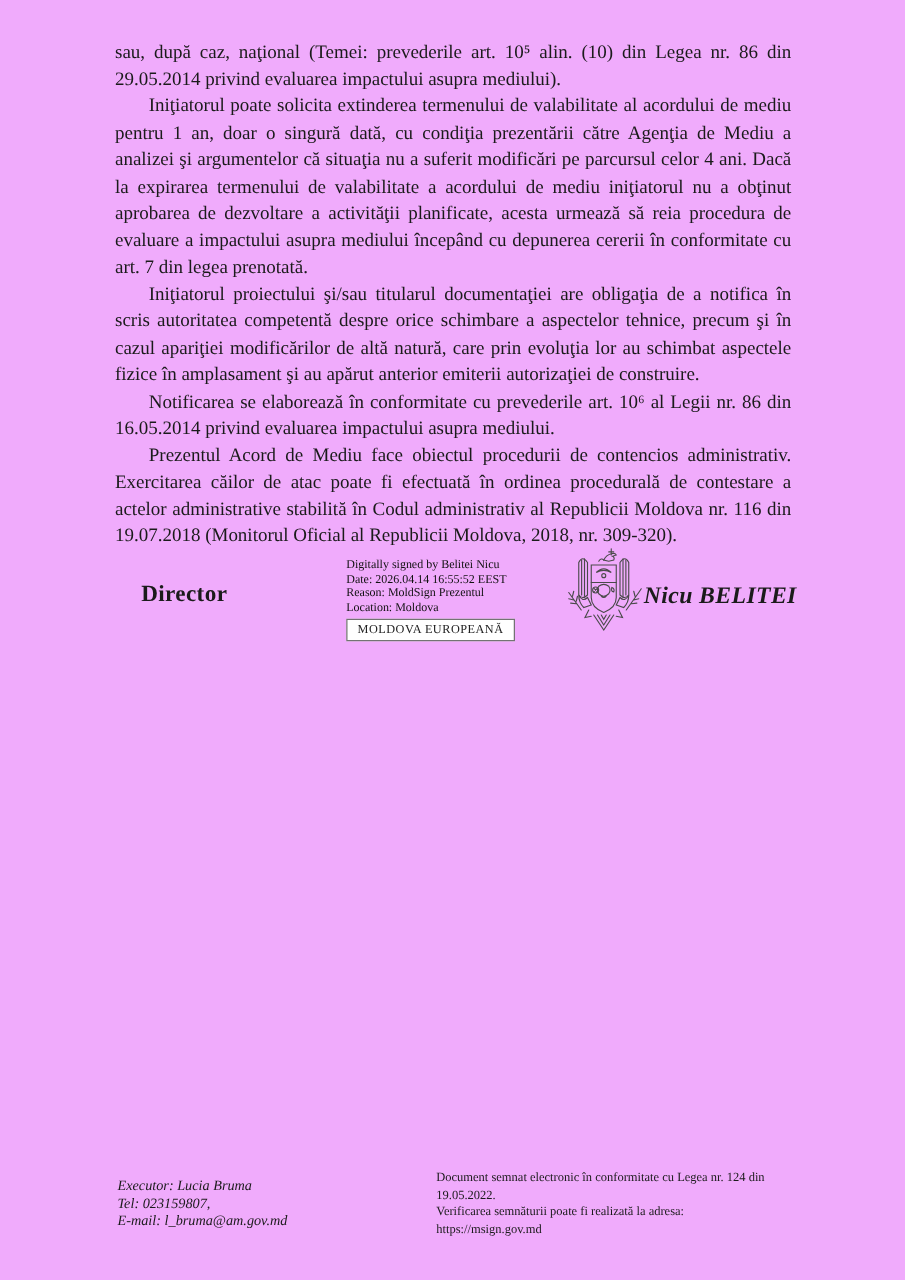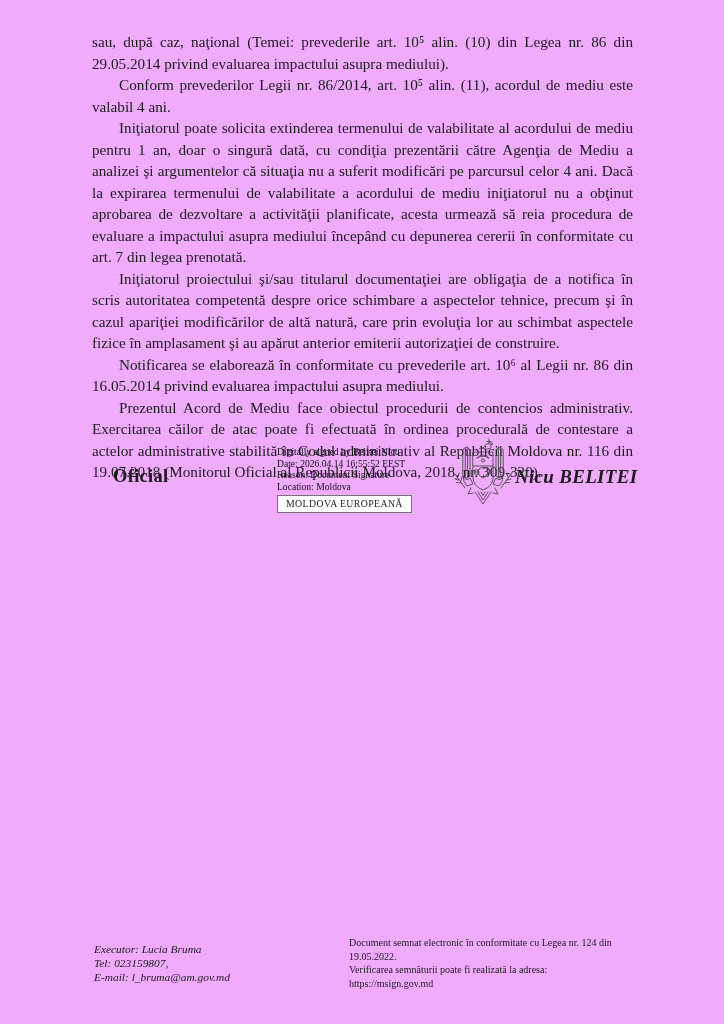--- a/index.html
+++ b/index.html
@@ -91,33 +91,32 @@
   .footer-right .line { white-space: nowrap; }
   .linklike { color: #1b1b1b; text-decoration: none; }
 </style>
 </head>
 <body>
 
 <div class="page">
 
   <div class="body-text">
     <p>sau, după caz, naţional (Temei: prevederile art. 10⁵ alin. (10) din Legea nr. 86 din 29.05.2014 privind evaluarea impactului asupra mediului).</p>
-    <p class="indent">Conform prevederilor Legii nr. 86/2014, art. 10⁵ alin. (11), acordul de mediu este valabil 4 ani.</p>
     <p class="indent">Iniţiatorul poate solicita extinderea termenului de valabilitate al acordului de mediu pentru 1 an, doar o singură dată, cu condiţia prezentării către Agenţia de Mediu a analizei şi argumentelor că situaţia nu a suferit modificări pe parcursul celor 4 ani. Dacă la expirarea termenului de valabilitate a acordului de mediu iniţiatorul nu a obţinut aprobarea de dezvoltare a activităţii planificate, acesta urmează să reia procedura de evaluare a impactului asupra mediului începând cu depunerea cererii în conformitate cu art. 7 din legea prenotată.</p>
     <p class="indent">Iniţiatorul proiectului şi/sau titularul documentaţiei are obligaţia de a notifica în scris autoritatea competentă despre orice schimbare a aspectelor tehnice, precum şi în cazul apariţiei modificărilor de altă natură, care prin evoluţia lor au schimbat aspectele fizice în amplasament şi au apărut anterior emiterii autorizaţiei de construire.</p>
     <p class="indent">Notificarea se elaborează în conformitate cu prevederile art. 10⁶ al Legii nr. 86 din 16.05.2014 privind evaluarea impactului asupra mediului.</p>
     <p class="indent">Prezentul Acord de Mediu face obiectul procedurii de contencios administrativ. Exercitarea căilor de atac poate fi efectuată în ordinea procedurală de contestare a actelor administrative stabilită în Codul administrativ al Republicii Moldova nr. 116 din 19.07.2018 (Monitorul Oficial al Republicii Moldova, 2018, nr. 309-320).</p>
   </div>
 
-  <div class="director">Oficial</div>
+  <div class="director">Director</div>
 
   <div class="stamp">
     <div class="line">Digitally signed by Belitei Nicu</div>
     <div class="line">Date: 2026.04.14 16:55:52 EEST</div>
-    <div class="line">Reason: Document Signature</div>
+    <div class="line">Reason: MoldSign Prezentul</div>
     <div class="line">Location: Moldova</div>
     <span class="badge">MOLDOVA EUROPEANĂ</span>
   </div>
 
   <svg class="arms" viewBox="0 0 64 86" fill="none" stroke="#4a4a4a" stroke-width="0.9" stroke-linecap="round">
 
     <path d="M32 12 q2 -4 6 -5 q3 -1 4 1 l-3 1 q2 1 1 3 l-4 1 z"></path>
     <path d="M38 3 v5 M36 5.5 h4"></path>
     <path d="M28 13 q2 -3 4 -1"></path>
 

